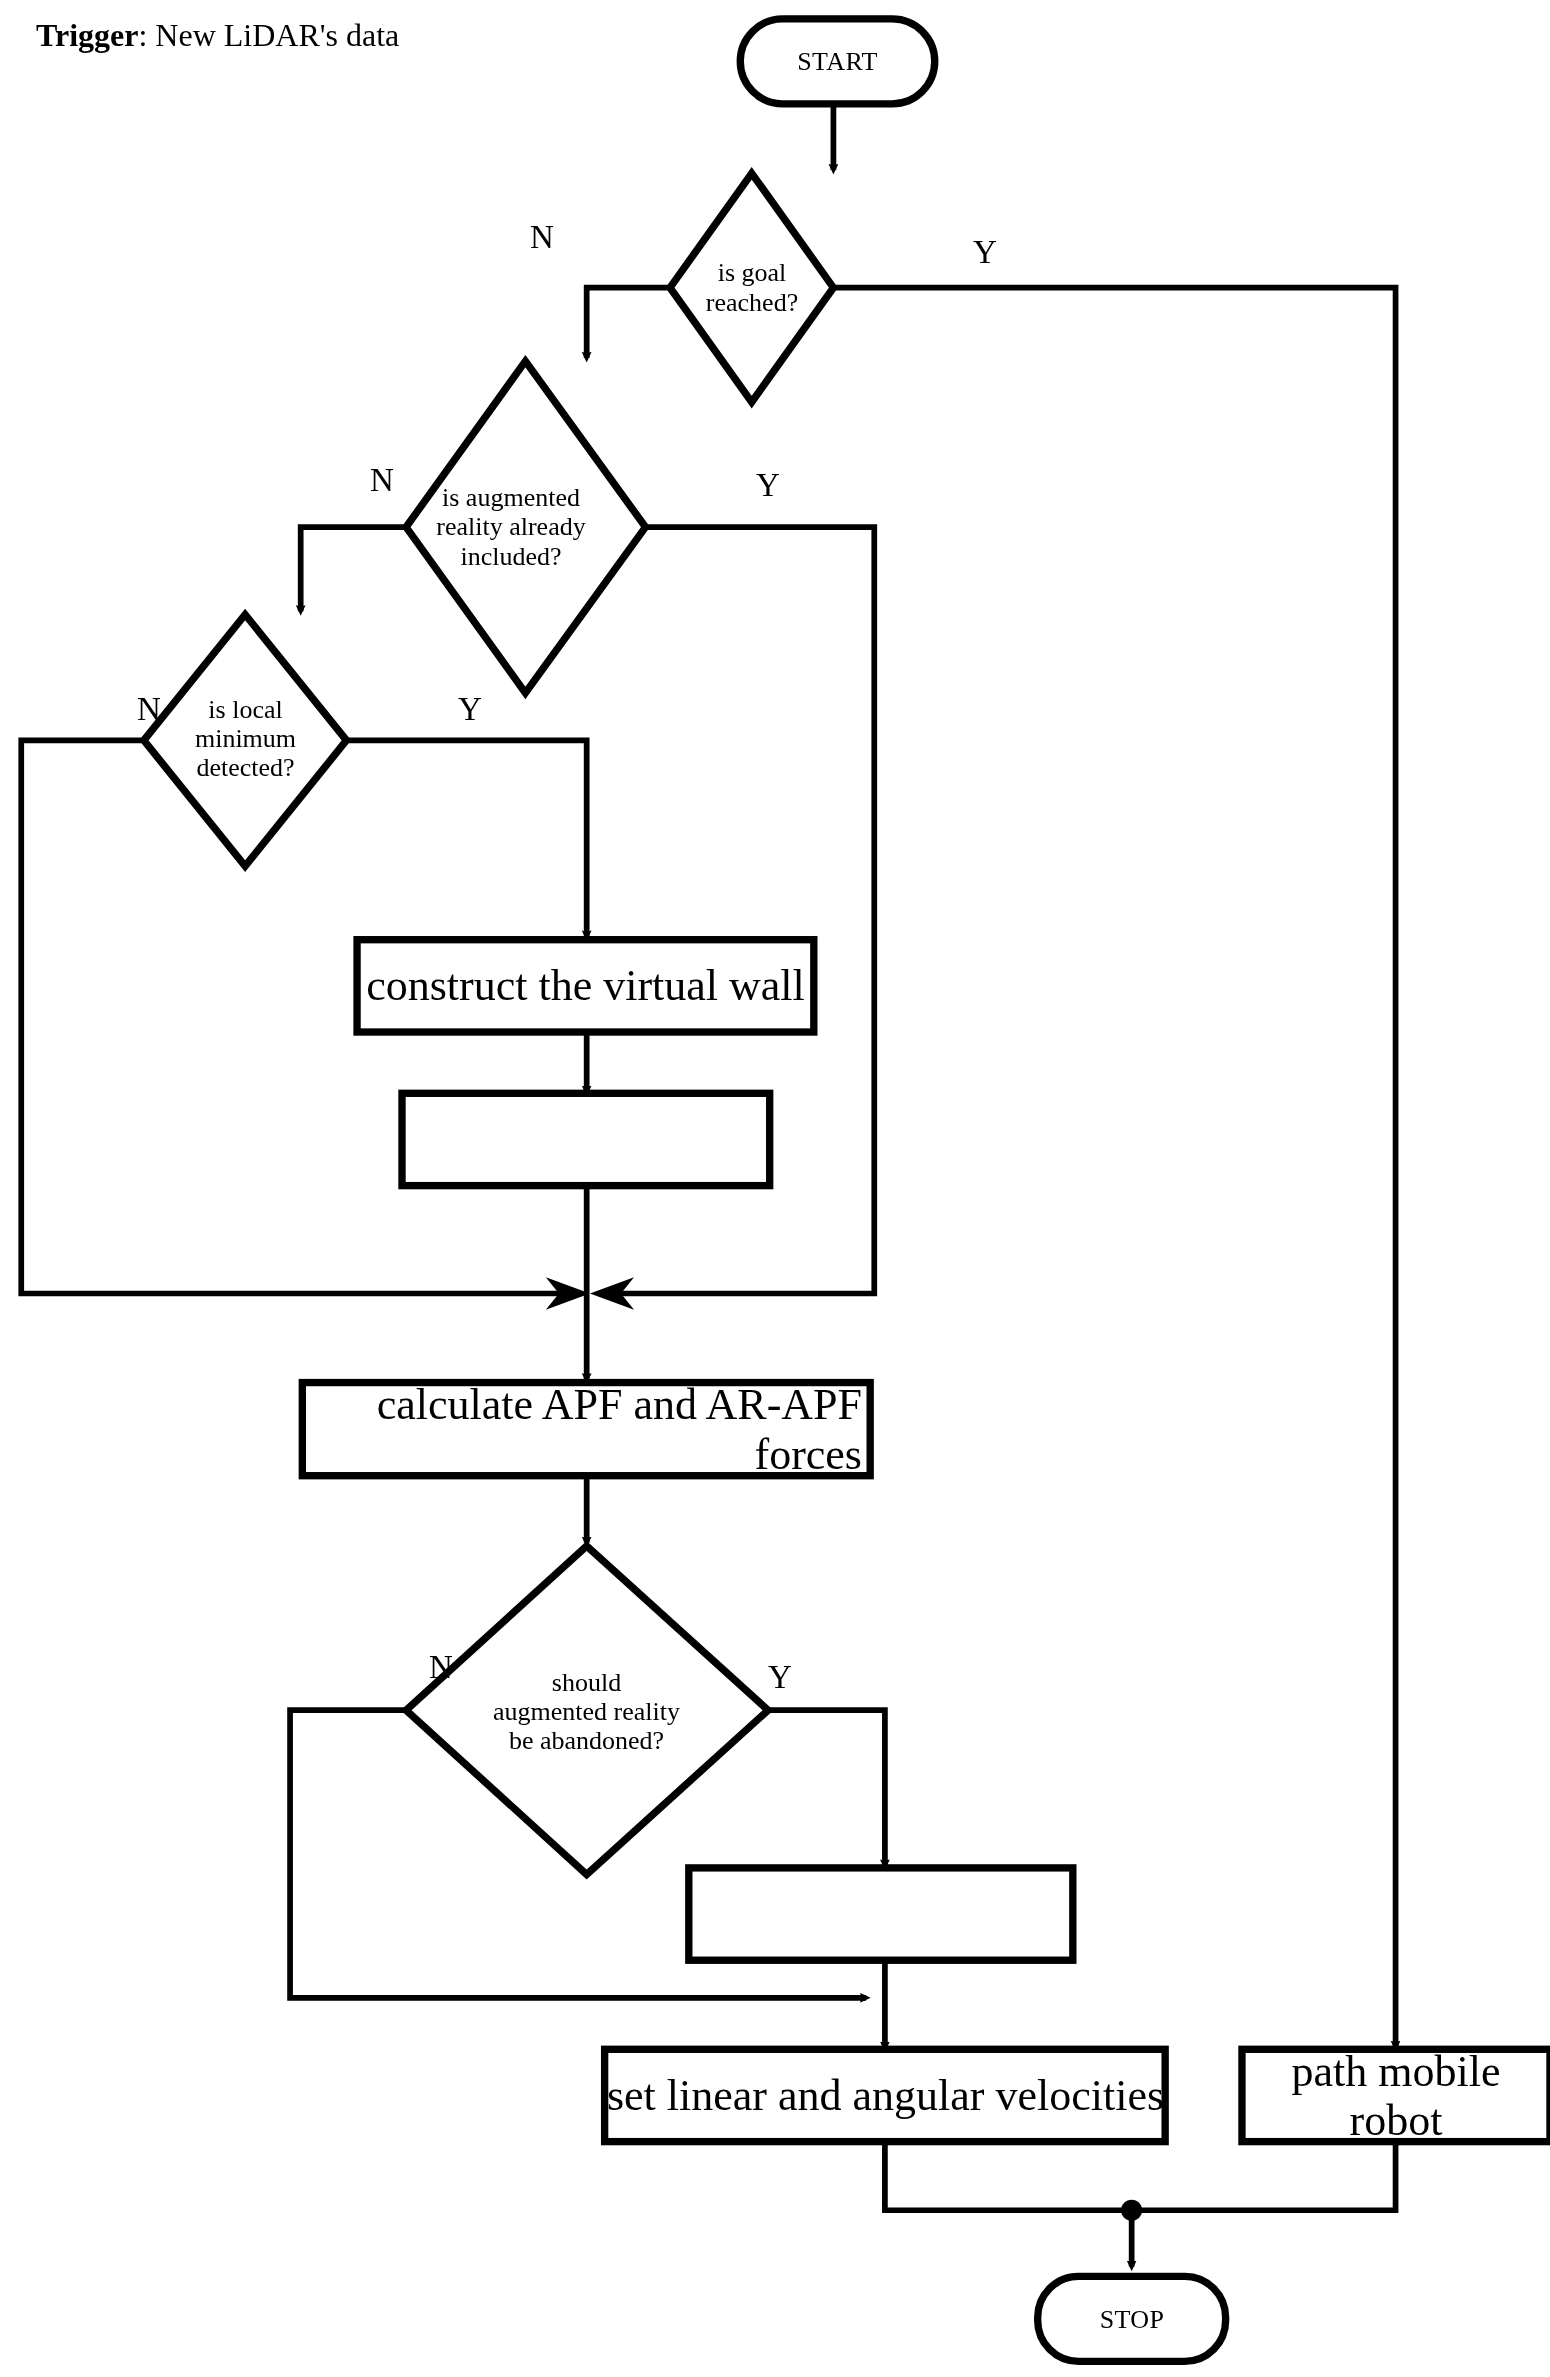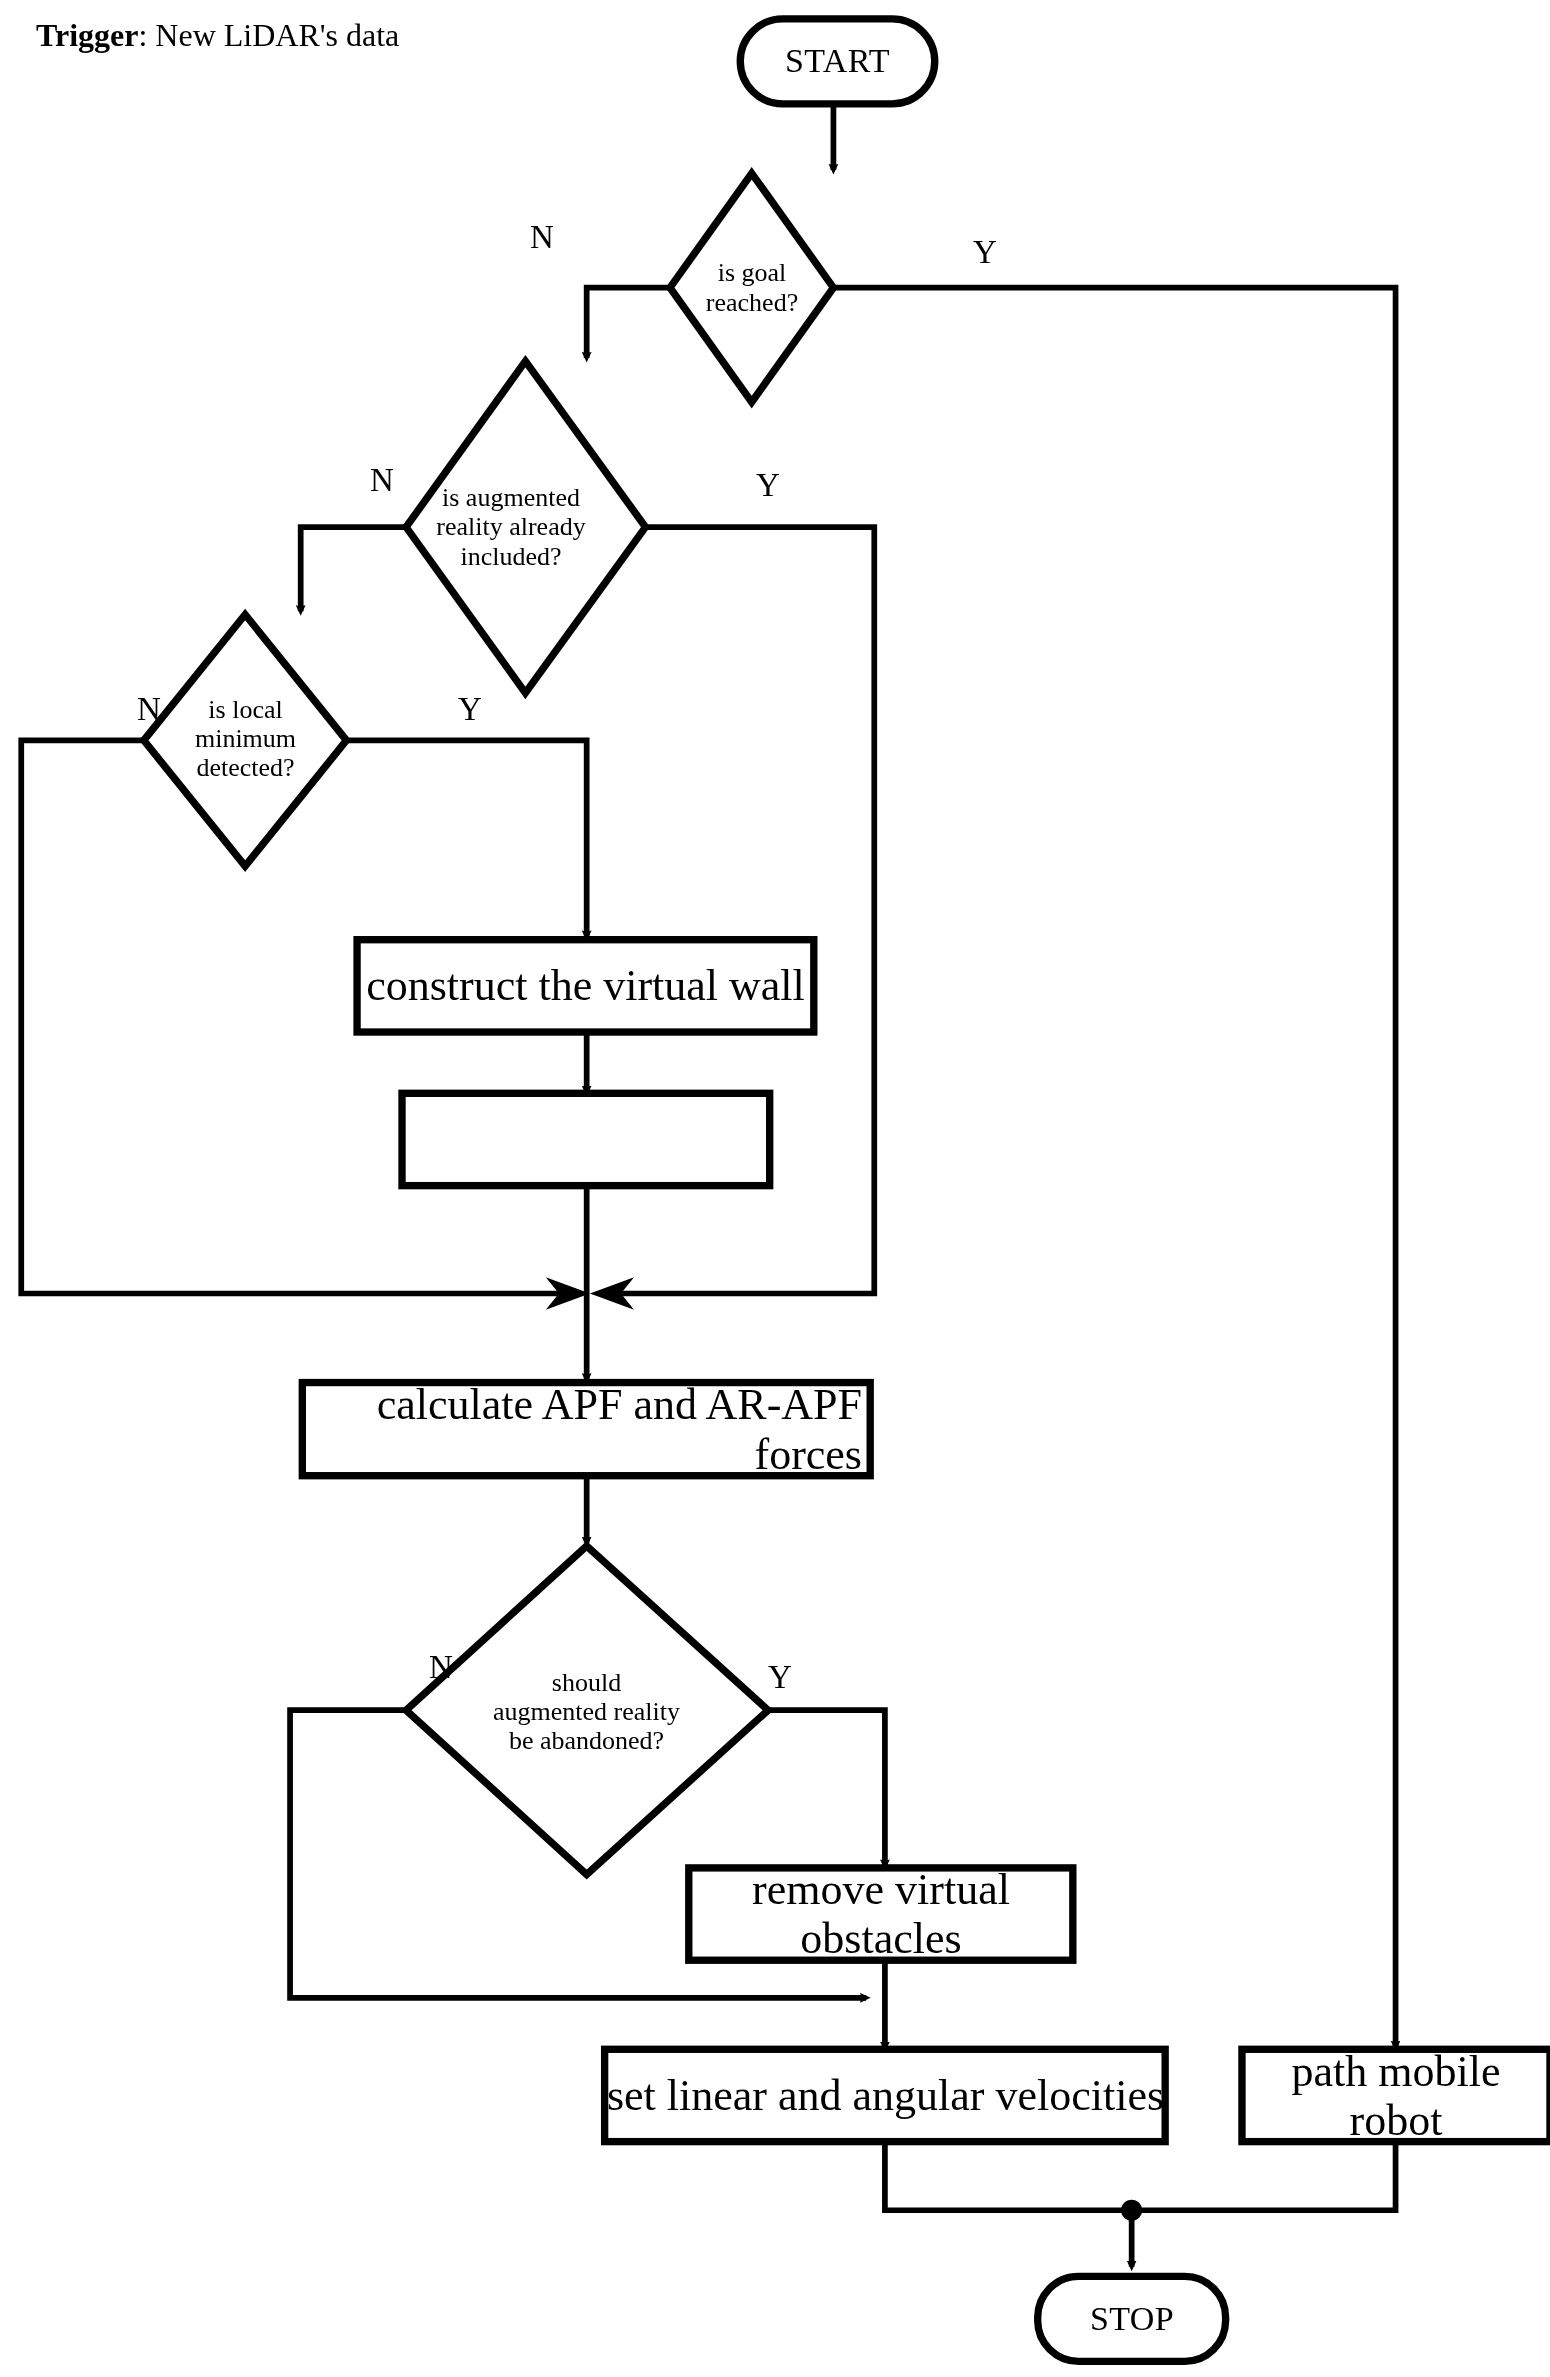--- a/index.html
+++ b/index.html
@@ -16,21 +16,21 @@
     position:absolute;
     display:flex;
     align-items:center;
     justify-content:center;
     text-align:center;
     color:#000000;
     line-height:1.12;
     pointer-events:none;
     white-space:pre-line;
   }
-  .term{font-size:34px;letter-spacing:0.4px;}
+  .term{font-size:26px;letter-spacing:0.4px;}
   .proc{font-size:44px;}
   .dec{font-size:26px;}
   .branch{position:absolute;font-size:33px;color:#000;}
   .trigger{
     position:absolute;
     font-size:32px;
     color:#000000;
     white-space:nowrap;
   }
   .trigger b{font-weight:bold;}
@@ -132,21 +132,20 @@
 
   <div class="nodelabel proc" style="left:357px;top:940px;width:457px;height:92px;">construct the virtual wall</div>
 
 
   <div class="nodelabel proc" style="left:294px;top:1383px;width:568px;height:93px;text-align:right;">calculate APF and AR-APF forces</div>
 
   <div class="nodelabel dec" style="left:441px;top:1625px;width:291px;height:173px;">should
 augmented reality
 be abandoned?</div>
 
-  <div class="nodelabel proc" style="left:689px;top:1868px;width:384px;height:92px;">remove virtual obstacles</div>
 
   <div class="nodelabel proc" style="left:605px;top:2050px;width:561px;height:92px;">set linear and angular velocities</div>
 
   <div class="nodelabel proc" style="left:1242px;top:2050px;width:308px;height:92px;">path mobile robot</div>
 
   <div class="nodelabel term" style="left:1038px;top:2277px;width:188px;height:85px;">STOP</div>
 
   <div class="branch" style="left:530px;top:219px;">N</div>
 
   <div class="branch" style="left:973px;top:234px;">Y</div>

